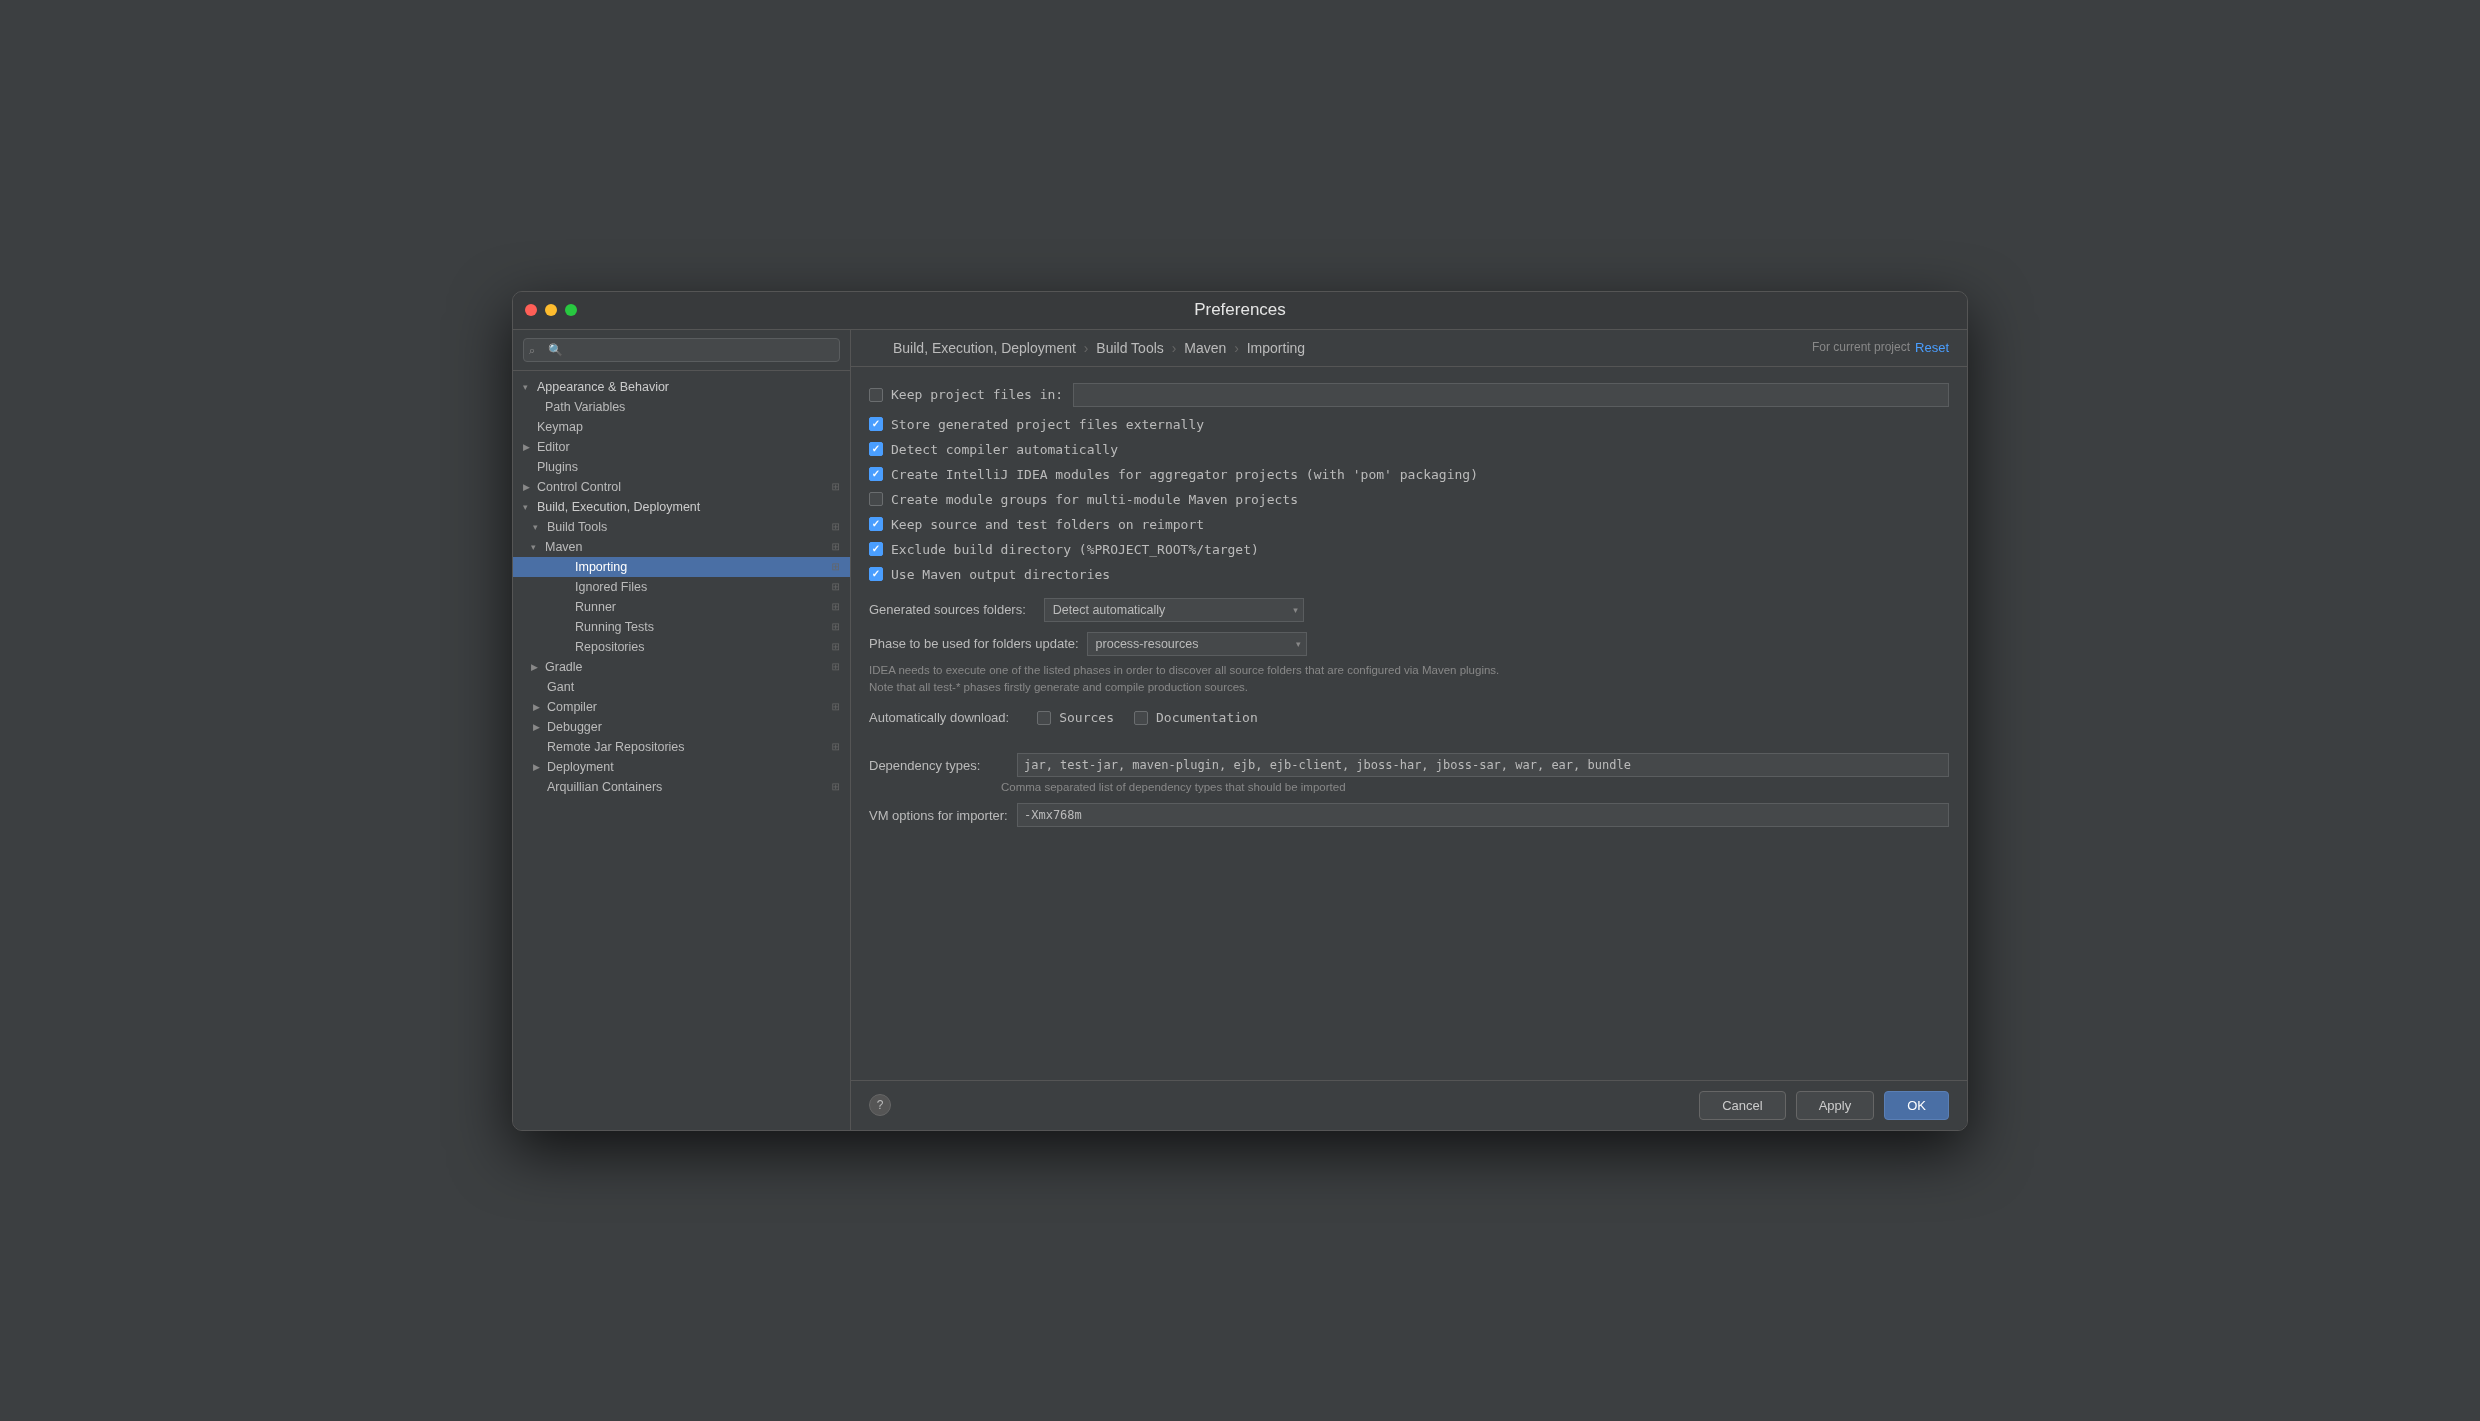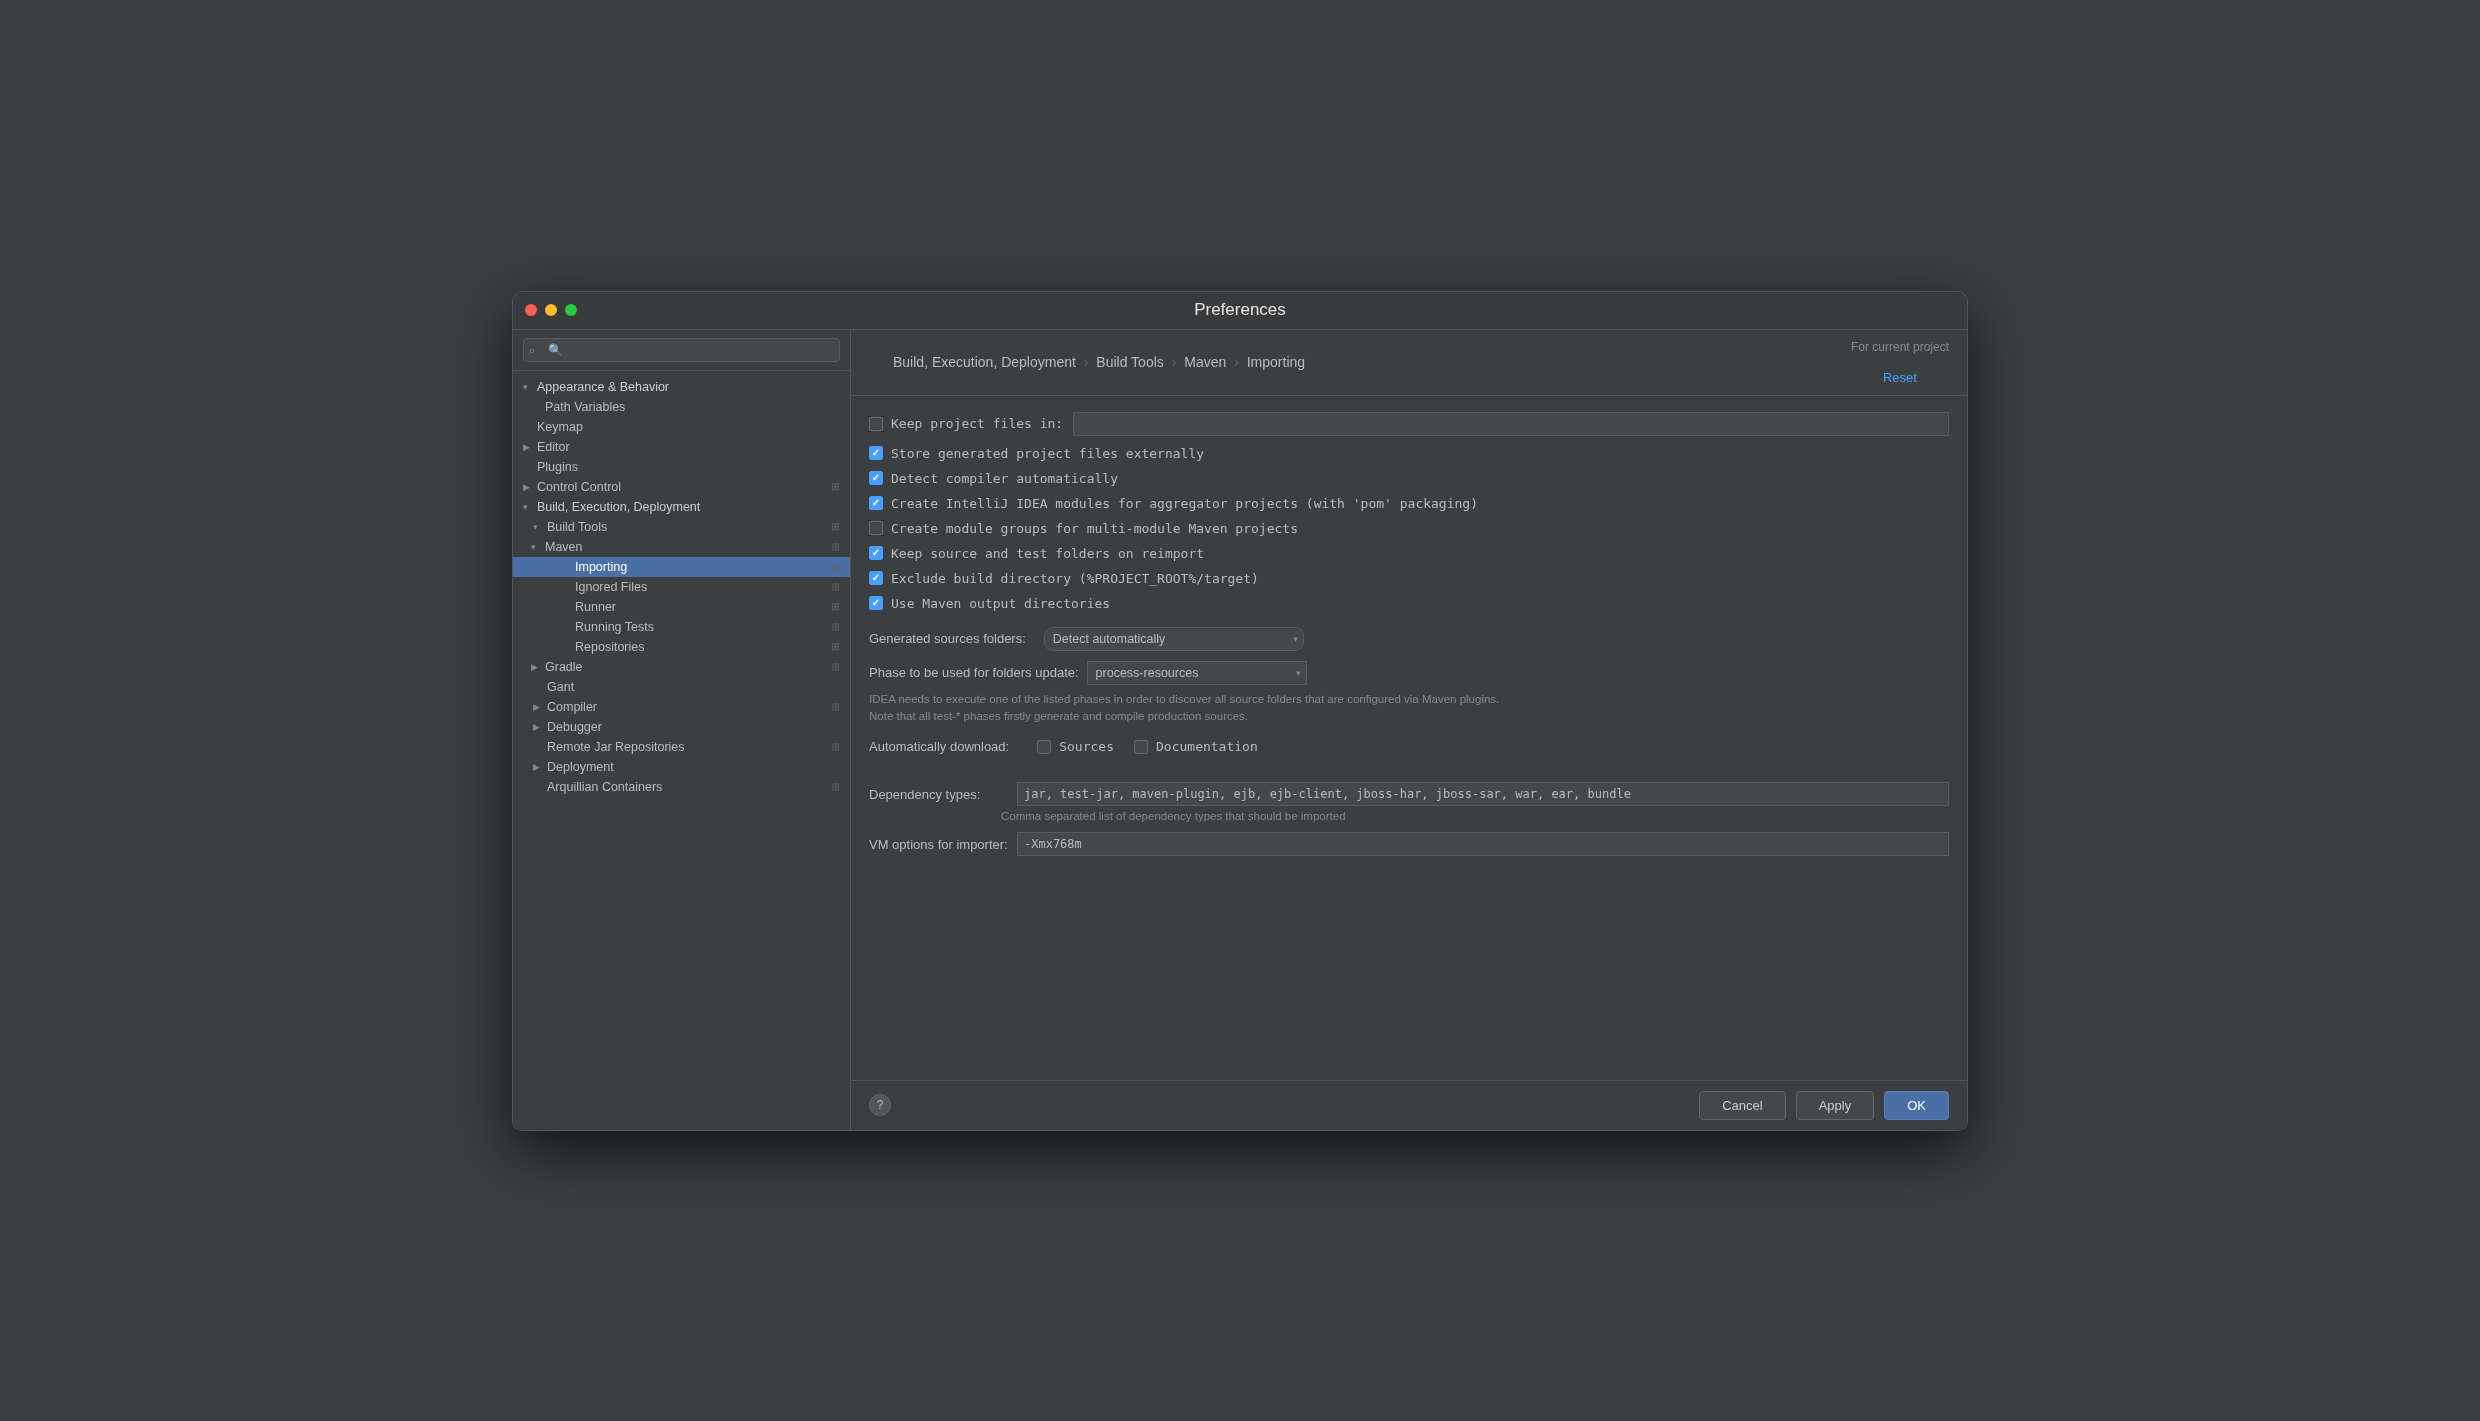--- a/index.html
+++ b/index.html
@@ -148,23 +148,22 @@
       color: #bbb;
       font-size: 14px;
       margin-left: 24px;
     }
     .breadcrumb-sep {
       color: #666;
       margin: 0 4px;
     }
     .breadcrumb-actions {
       display: flex;
-      align-items: center;
-      gap: 16px;
-      flex-direction: column;
+      align-items: flex-start;
+      gap: 5px;
     }
     .for-project-link {
       color: #888;
       font-size: 12px;
       cursor: pointer;
     }
     .reset-link {
       color: #4a9eff;
       font-size: 13px;
       cursor: pointer;
@@ -573,21 +572,21 @@
         <div class="form-row" style="margin-bottom: 16px;">
           <div class="checkbox-wrapper">
             <div class="cb checked"></div>
             <span class="cb-label">Use Maven output directories</span>
           </div>
         </div>
 
         <div class="generated-sources-row">
           <span class="section-label">Generated sources folders:</span>
           <div class="dropdown-container">
-            <select class="dropdown" style="width: 260px; border-radius: 9px;">
+            <select class="dropdown" style="width: 260px;">
               <option>Detect automatically</option>
               <option>Sources</option>
               <option>Target generated-sources</option>
             </select>
             <span class="dropdown-arrow">▾</span>
           </div>
         </div>
 
         <div class="form-row" style="margin-bottom: 6px;">
           <span class="section-label">Phase to be used for folders update:</span>

